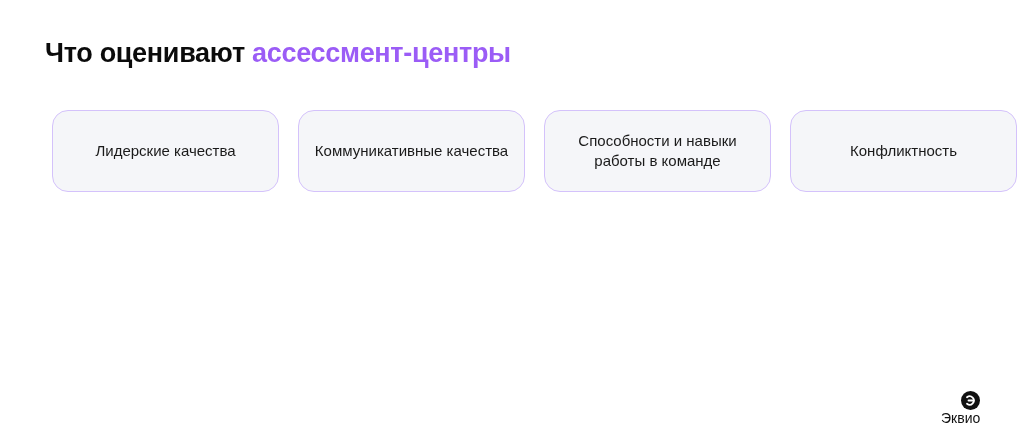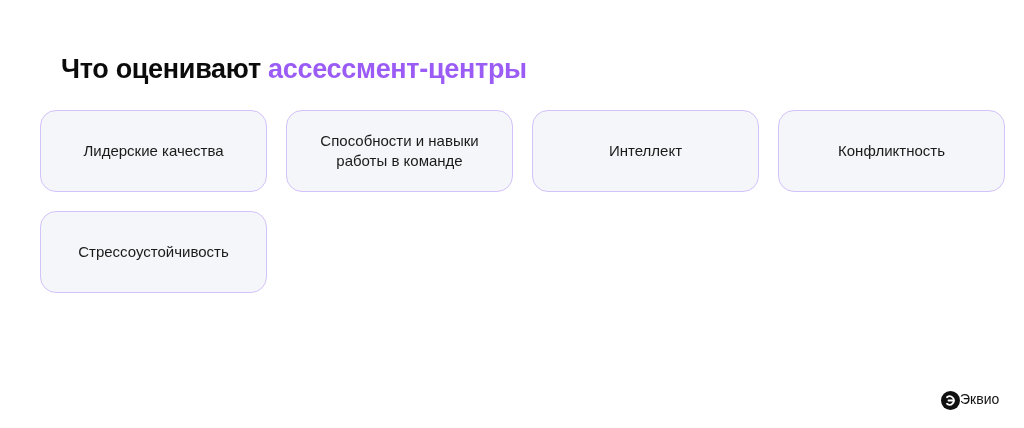--- a/index.html
+++ b/index.html
@@ -1,47 +1,44 @@
 <!DOCTYPE html>
 <html><head>
 <meta charset="utf-8">
 <style>
   html,body{margin:0;padding:0;}
   body{width:1024px;height:428px;background:#ffffff;position:relative;overflow:hidden;font-family:"Liberation Sans","DejaVu Sans",sans-serif;}
   .title{position:absolute;left:45px;top:38px;font-size:27px;font-weight:bold;color:#0b0b0b;letter-spacing:-0.3px;white-space:nowrap;}
   .title .accent{color:#9b5cf6;}
-  .grid{position:absolute;left:40px;top:110px;display:grid;grid-template-columns:227px 227px 227px 227px;grid-auto-rows:82px;column-gap:13px;row-gap:14px;gap:19px;}
+  .grid{position:absolute;left:52px;top:110px;display:grid;grid-template-columns:227px 227px 227px 227px;grid-auto-rows:82px;column-gap:13px;row-gap:14px;gap:19px;}
   .card{box-sizing:border-box;background:#f5f6f9;border:1.5px solid #d4c2fb;border-radius:16px;display:flex;align-items:center;justify-content:center;text-align:center;padding:0 14px;}
   .card span{font-size:15px;line-height:20px;color:#1a1a1a;}
-  .brand{position:absolute;left:941px;top:391px;display:flex;align-items:flex-start;gap:0;}
+  .brand{position:absolute;left:941px;top:391px;display:flex;align-items:flex-end;gap:0;flex-direction:column;}
   .brand .logo{width:19px;height:19px;border-radius:50%;background:#111;display:flex;align-items:center;justify-content:center;}
   .brand .name{font-size:14px;color:#111;}
 </style>
 </head>
 <body>
 
-<h1 class="title" style="margin:16px;text-align:center;">
+<h1 class="title" style="margin:0;text-align:center;">
   <span>Что оценивают </span><span class="accent">ассессмент-центры</span>
 </h1>
 
 <div class="grid">
   <div class="card">
       <span>Лидерские качества</span>
     </div>
   <div class="card">
+      <span>Коммуникативные качества</span>
+    </div>
+  <div class="card">
       <span>Способности и навыки работы в команде</span>
     </div>
   <div class="card">
-      <span>Интеллект</span>
-    </div>
-  <div class="card">
       <span>Конфликтность</span>
-    </div>
-  <div class="card">
-      <span>Стрессоустойчивость</span>
     </div>
 </div>
 
 <div class="brand">
   <span class="logo">
     <svg width="13" height="13" viewBox="0 0 13 13">
       <path d="M3 3.2 A4.2 4.2 0 1 1 3 9.8" fill="none" stroke="#fff" stroke-width="1.8" stroke-linecap="round"></path>
       <line x1="4.5" y1="6.5" x2="9" y2="6.5" stroke="#fff" stroke-width="1.8" stroke-linecap="round"></line>
     </svg>
   </span>

